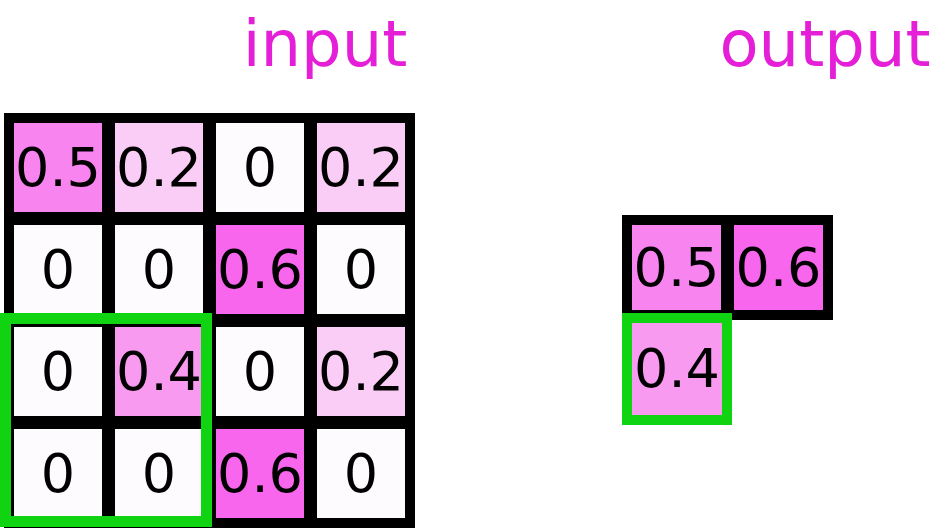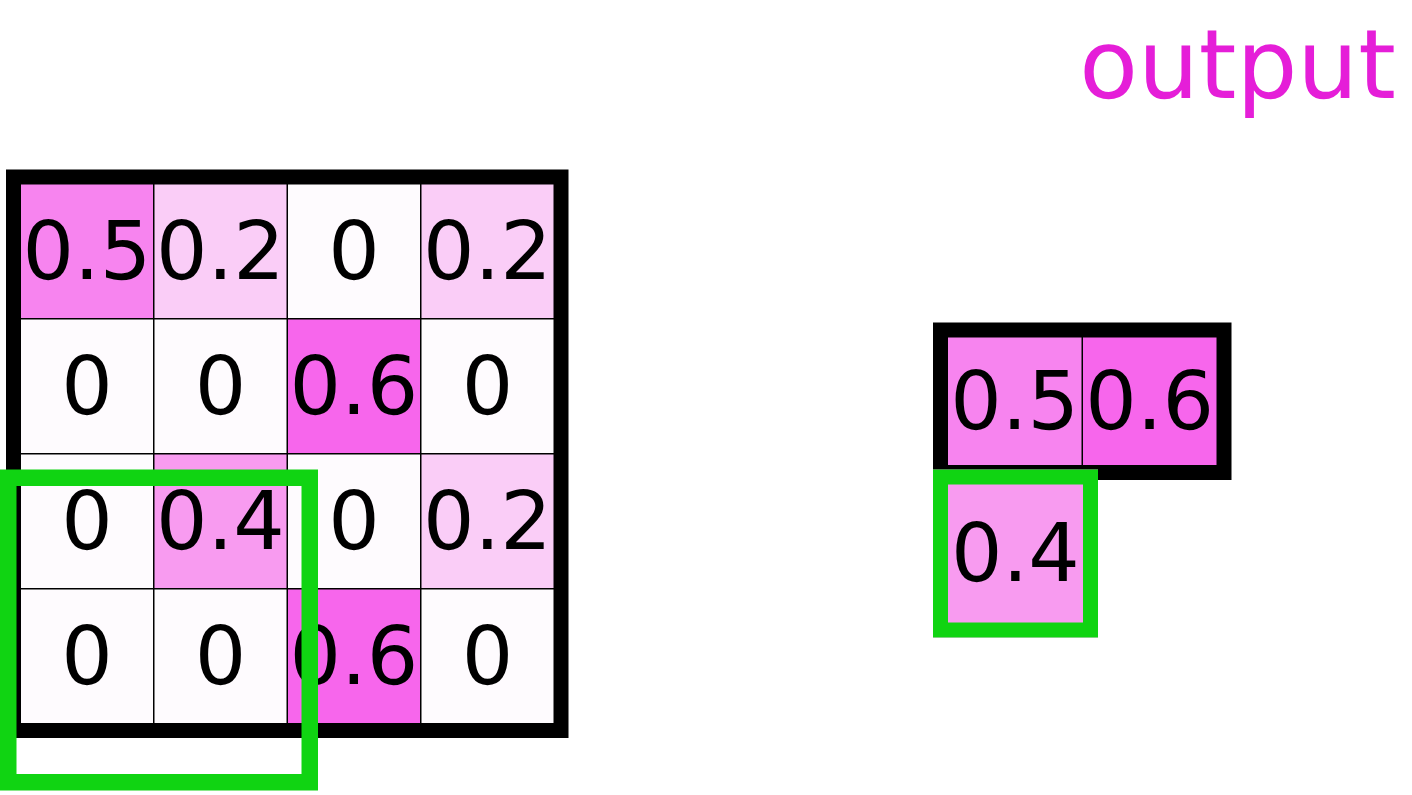--- a/index.html
+++ b/index.html
@@ -20,21 +20,21 @@
     white-space:nowrap;
   }
   #title-input{left:180px;width:290px;}
   #title-output{left:675px;width:300px;}
 
   .grid-black{
     position:absolute;
     background:var(--line-color,#000);
     padding:10px;
     display:grid;
-    gap:1px;
+    gap:13px;
   }
   #input-grid{
     left:4px;top:113px;
     grid-template-columns:repeat(4,88px);
     grid-auto-rows:89px;
   }
   #output-top-row{
     left:622px;top:215px;
     grid-template-columns:repeat(2,89px);
     grid-auto-rows:85px;
@@ -63,20 +63,21 @@
     width:110px;height:112px;
     box-sizing:border-box;
     border:10px solid var(--hl-color,#10d412);
   }
 </style>
 </head>
 <body>
 
 <div id="stage" style="--title-color: #e51ed8; --hl-color: #10d412; --line-color: #000000;">
 
+  <div id="title-input" class="title">input</div>
 
   <div id="title-output" class="title">output</div>
 
   <div id="input-grid" class="grid-black">
       <div class="cell" style="background: rgb(247, 132, 239);">0.5</div>
       <div class="cell" style="background: rgb(250, 205, 247);">0.2</div>
       <div class="cell" style="background: rgb(254, 251, 254);">0</div>
       <div class="cell" style="background: rgb(250, 205, 247);">0.2</div>
       <div class="cell" style="background: rgb(254, 251, 254);">0</div>
       <div class="cell" style="background: rgb(254, 251, 254);">0</div>

